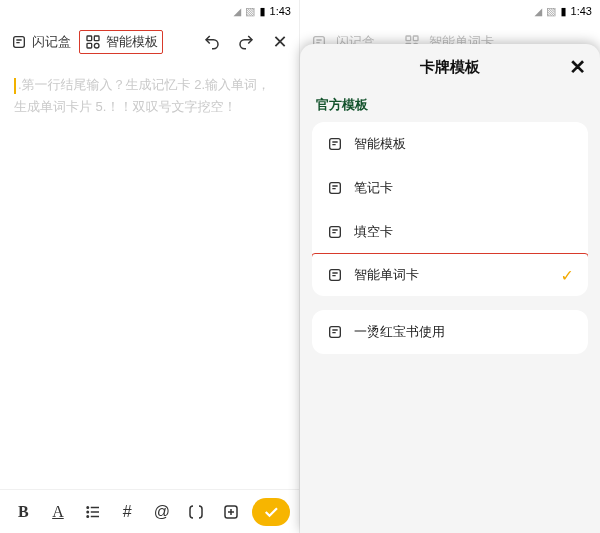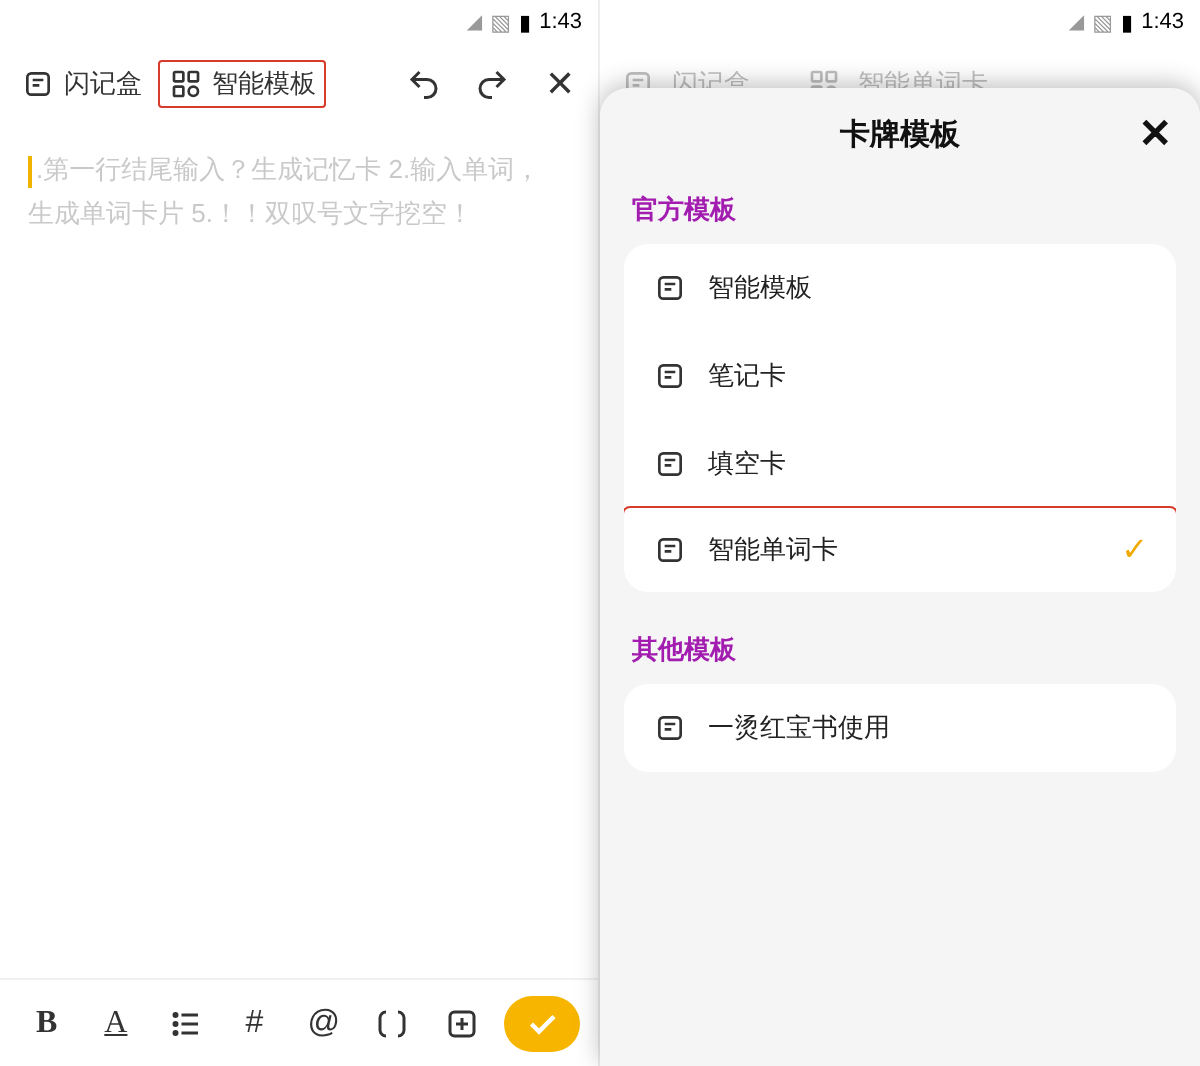--- a/index.html
+++ b/index.html
@@ -108,21 +108,21 @@
     display:flex; align-items:center; justify-content:center;
     position:relative;
     font-size:15px; font-weight:600; color:#111;
   }
   .sheet-close {
     position:absolute; right:14px; top:50%; transform:translateY(-50%);
     font-size:20px; color:#111;
   }
   .section-label {
     padding: 6px 16px 8px 16px;
-    font-size:13px; font-weight:600; color:#a21caf;
+    font-size:13px; font-weight:600; color:#14532d;
   }
   .card-list {
     background:#fff;
     border-radius:12px;
     margin: 0 12px 14px 12px;
     overflow:hidden;
   }
   .card-item {
     display:flex; align-items:center;
     height:44px;
@@ -306,21 +306,20 @@
             <svg viewBox="0 0 24 24" width="16" height="16" fill="none" stroke="#333" stroke-width="2">
               <rect x="4" y="4" width="16" height="16" rx="3"></rect>
               <path d="M8 9h8M8 13h5"></path>
             </svg>
           </span>
         <span>智能单词卡</span>
         <span class="check">✓</span>
       </div>
     </div>
 
-    <div class="section-label">其他模板</div>
     <div class="card-list">
       <div class="card-item">
         <span class="tmpl-icon">
             <svg viewBox="0 0 24 24" width="16" height="16" fill="none" stroke="#333" stroke-width="2">
               <rect x="4" y="4" width="16" height="16" rx="3"></rect>
               <path d="M8 9h8M8 13h5"></path>
             </svg>
           </span>
         <span>一烫红宝书使用</span>
       </div>

